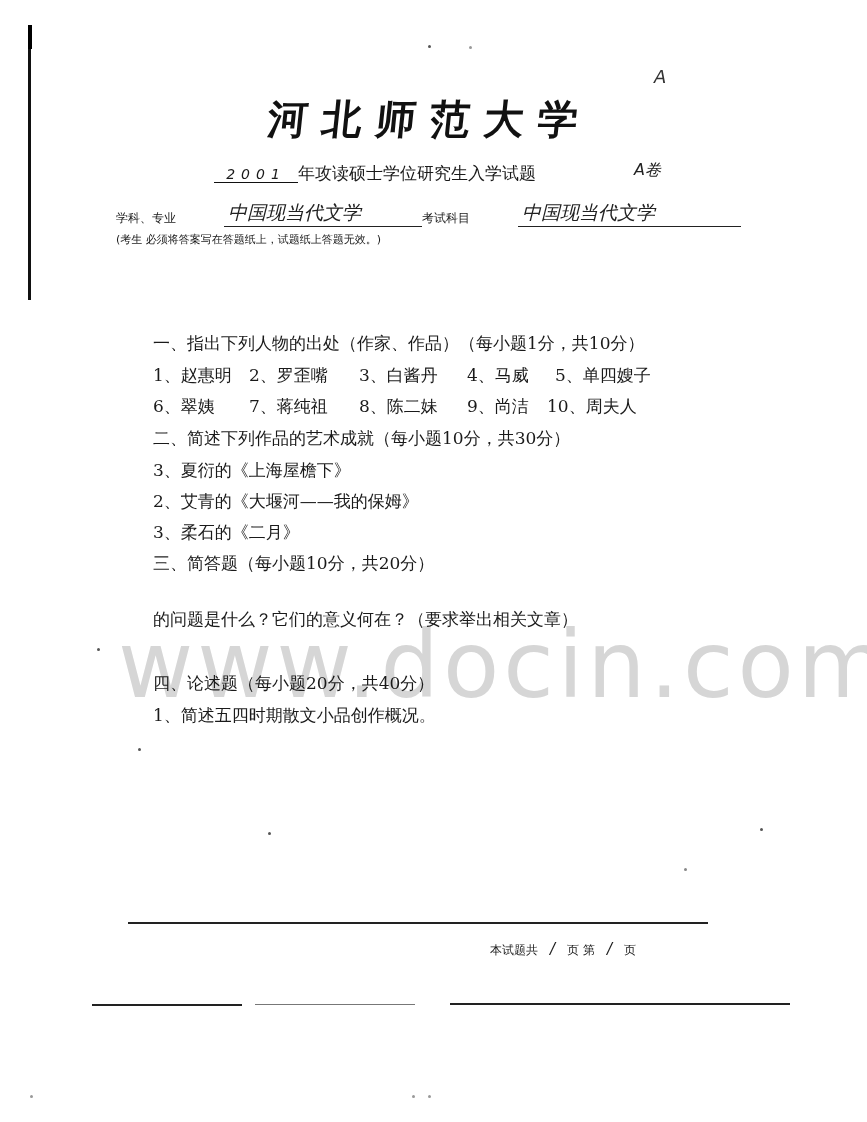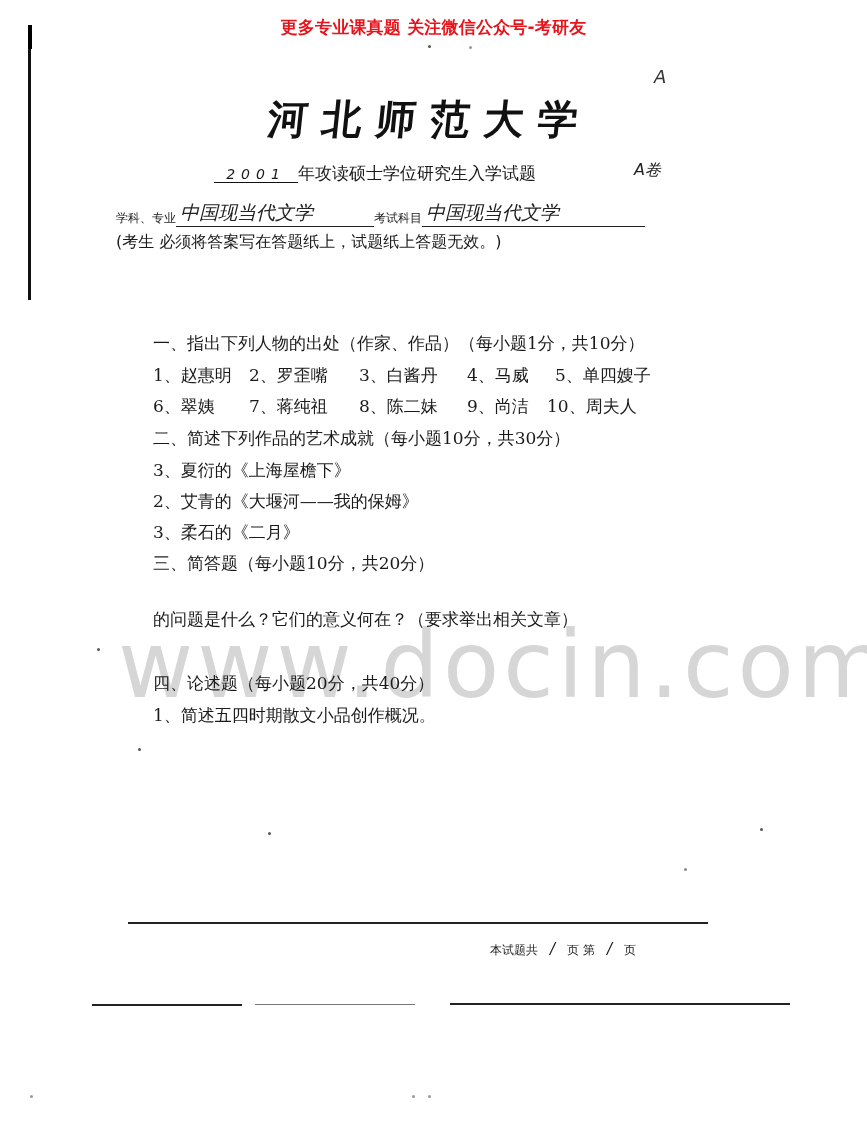--- a/index.html
+++ b/index.html
@@ -22,41 +22,40 @@
     }
     .univ-title {
       left: 268px; top: 92px; font-size: 40px; font-weight: bold; letter-spacing: 14px;
       font-family: "DejaVu Serif", serif; color: #111; transform: skewX(-6deg);
     }
     .mark-a { left: 654px; top: 66px; font-size: 18px; font-style: italic; color: #333; font-family: "DejaVu Sans", sans-serif; }
     .year-line { left: 214px; top: 162px; font-size: 17px; }
     .year-underline { display: inline-block; width: 84px; border-bottom: 1px solid #111; text-align: center; font-style: italic; font-family: "DejaVu Sans", sans-serif; font-size: 14px; letter-spacing: 6px; }
     .paper-a { left: 634px; top: 160px; font-size: 16px; font-style: italic; font-family: "DejaVu Sans", sans-serif; color: #222; }
     .field-row { left: 116px; top: 200px; font-size: 12px; font-family: "DejaVu Sans", sans-serif; }
-    .field-val { display: inline-block; border-bottom: 1px solid #222; font-size: 19px; font-style: italic; padding: 0 4px; color: #222; font-family: "DejaVu Serif", serif; vertical-align: bottom; }
-    .notice { left: 116px; top: 232px; font-size: 16px; font-family: "DejaVu Sans", sans-serif; }
+    .field-val { display: inline-block; border-bottom: 1px solid #222; font-size: 19px; font-style: italic; padding: 0 4px; color: #222; font-family: "DejaVu Serif", serif; vertical-align: bottom; margin-left: 48px; }
+    .notice { left: 116px; top: 232px; font-size: 11px; font-family: "DejaVu Sans", sans-serif; }
     .q-line { left: 153px; font-size: 17px; }
     .items span { display: inline-block; }
     .watermark {
       left: 118px; top: 612px; font-size: 92px; color: #d6d6d6; letter-spacing: 4px;
       font-family: "DejaVu Sans", "Liberation Sans", sans-serif; z-index: 0;
     }
     .content { position: absolute; left: 0; top: 0; z-index: 1; width: 100%; height: 100%; }
     .rule { position: absolute; height: 2px; background: #222; }
     .footer-pages { left: 490px; top: 940px; font-size: 12px; font-family: "DejaVu Sans", sans-serif; }
     .footer-pages .num { font-style: italic; font-size: 15px; margin: 0 12px; }
     .speck { position: absolute; width: 3px; height: 3px; background: #555; border-radius: 50%; }
   </style>
 </head>
 <body>
 
 <div class="abs watermark">www.docin.com</div>
 
 <div class="content">
-  <div class="abs banner">更多专业课真题 关注微信公众号-考研友</div>
 
   <div class="abs scanline-left"></div>
 
   <div class="abs mark-a">A</div>
 
   <div class="abs univ-title">河北师范大学</div>
 
   <div class="abs year-line">
     <span class="year-underline">2001</span><span>年攻读硕士学位研究生入学试题</span>
   </div>

